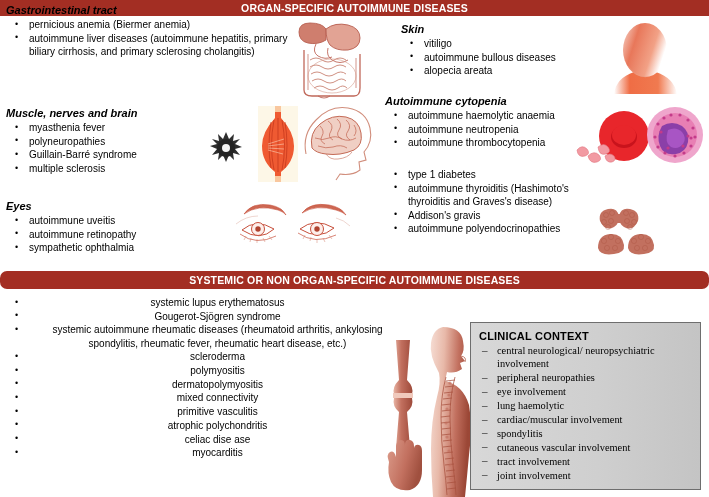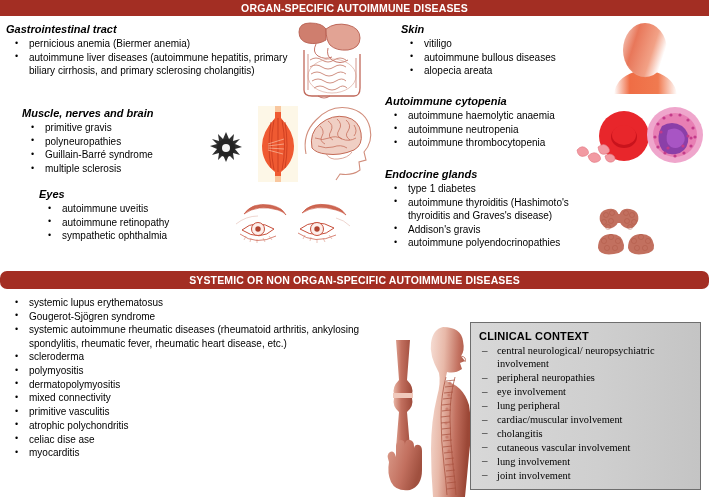--- a/index.html
+++ b/index.html
@@ -311,39 +311,39 @@
         <circle cx="19" cy="20" r="2.6"></circle>
         <circle cx="38" cy="13" r="2.6"></circle>
           <circle cx="45" cy="9" r="2.6"></circle>
         <circle cx="52" cy="13" r="2.6"></circle>
           <circle cx="41" cy="20" r="2.6"></circle>
         <circle cx="49" cy="20" r="2.6"></circle>
       </g>
     </svg>
   </div>
 
-  <div class="section" style="left:6px; top:23px; width:290px;">
+  <div class="section" style="left:6px; top:4px; width:290px;">
     <div class="sec-title">Gastrointestinal tract</div>
     <ul class="bullets">
       <li>pernicious anemia (Biermer anemia)</li>
       <li>autoimmune liver diseases (autoimmune hepatitis, primary biliary cirrhosis, and primary sclerosing cholangitis)</li>
     </ul>
   </div>
 
-  <div class="section" style="left:22px; top:107px; width:200px;">
+  <div class="section" style="left:6px; top:107px; width:200px;">
     <div class="sec-title">Muscle, nerves and brain</div>
     <ul class="bullets">
-      <li>primitive gravis</li>
+      <li>myasthenia fever</li>
       <li>polyneuropathies</li>
       <li>Guillain-Barré syndrome</li>
       <li>multiple sclerosis</li>
     </ul>
   </div>
 
-  <div class="section" style="left:6px; top:188px; width:200px;margin-left:33px;">
+  <div class="section" style="left:6px; top:200px; width:200px;">
     <div class="sec-title">Eyes</div>
     <ul class="bullets">
       <li>autoimmune uveitis</li>
       <li>autoimmune retinopathy</li>
       <li>sympathetic ophthalmia</li>
     </ul>
   </div>
 
   <div class="section" style="left:385px; top:23px; width:215px;margin-left:16px;">
     <div class="sec-title">Skin</div>
@@ -357,21 +357,20 @@
   <div class="section" style="left:385px; top:95px; width:212px;">
     <div class="sec-title">Autoimmune cytopenia</div>
     <ul class="bullets">
       <li>autoimmune haemolytic anaemia</li>
       <li>autoimmune neutropenia</li>
       <li>autoimmune thrombocytopenia</li>
     </ul>
   </div>
 
   <div class="section" style="left:385px; top:168px; width:228px;">
-    <div class="sec-title">Endocrine glands</div>
     <ul class="bullets">
       <li>type 1 diabetes</li>
       <li>autoimmune thyroiditis (Hashimoto's thyroiditis and Graves's disease)</li>
       <li>Addison's gravis</li>
       <li>autoimmune polyendocrinopathies</li>
     </ul>
   </div>
 
   <div class="banner" id="banner-systemic">
     <span>SYSTEMIC OR NON ORGAN-SPECIFIC AUTOIMMUNE DISEASES</span>
@@ -434,21 +433,21 @@
           <circle cx="29" cy="98" r="1.6"></circle>
         <circle cx="30" cy="112" r="1.6"></circle>
           <circle cx="32" cy="126" r="1.6"></circle>
         <circle cx="33" cy="140" r="1.6"></circle>
           <circle cx="34" cy="154" r="1.6"></circle>
       </g>
       <path d="M44 31 Q50 32 48 37" fill="none" stroke="#b5614e" stroke-width="0.8"></path>
     </svg>
   </div>
 
-  <div class="section" style="left:6px; top:296px; width:400px;">
+  <div class="section" style="left:6px; top:296px; width:400px;text-align:center;">
     <ul class="bullets">
       <li>systemic lupus erythematosus</li>
       <li>Gougerot-Sjögren syndrome</li>
       <li>systemic autoimmune rheumatic diseases (rheumatoid arthritis, ankylosing spondylitis, rheumatic fever, rheumatic heart disease, etc.)</li>
       <li>scleroderma</li>
       <li>polymyositis</li>
       <li>dermatopolymyositis</li>
       <li>mixed connectivity</li>
       <li>primitive vasculitis</li>
       <li>atrophic polychondritis</li>
@@ -456,22 +455,22 @@
       <li>myocarditis</li>
     </ul>
   </div>
 
   <div id="clinical-box">
     <div class="cb-title">CLINICAL CONTEXT</div>
     <ul class="bullets dashes">
       <li>central neurological/ neuropsychiatric involvement</li>
       <li>peripheral neuropathies</li>
       <li>eye involvement</li>
-      <li>lung peripheral</li>
+      <li>lung haemolytic</li>
       <li>cardiac/muscular involvement</li>
-      <li>cholangitis</li>
+      <li>spondylitis</li>
       <li>cutaneous vascular involvement</li>
-      <li>lung involvement</li>
+      <li>tract involvement</li>
       <li>joint involvement</li>
     </ul>
   </div>
 
 </div>
 
 </body></html>

